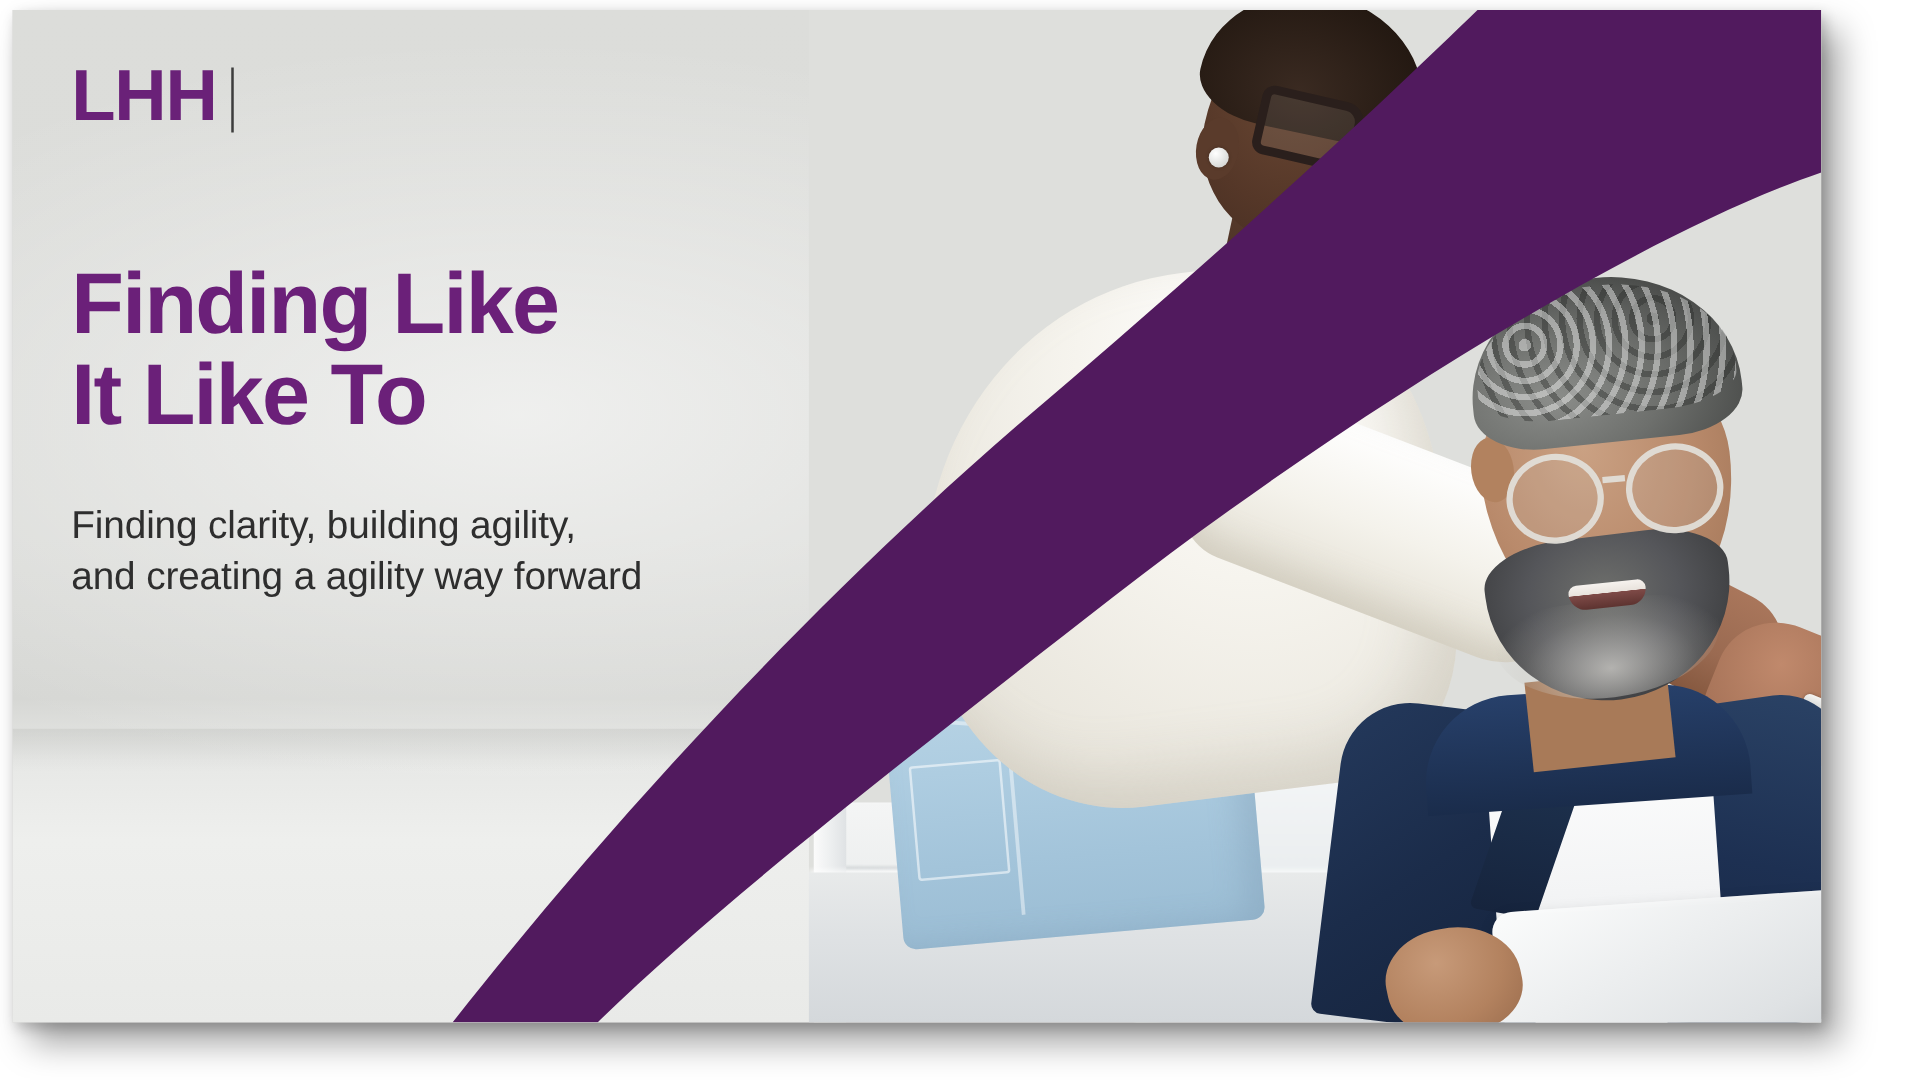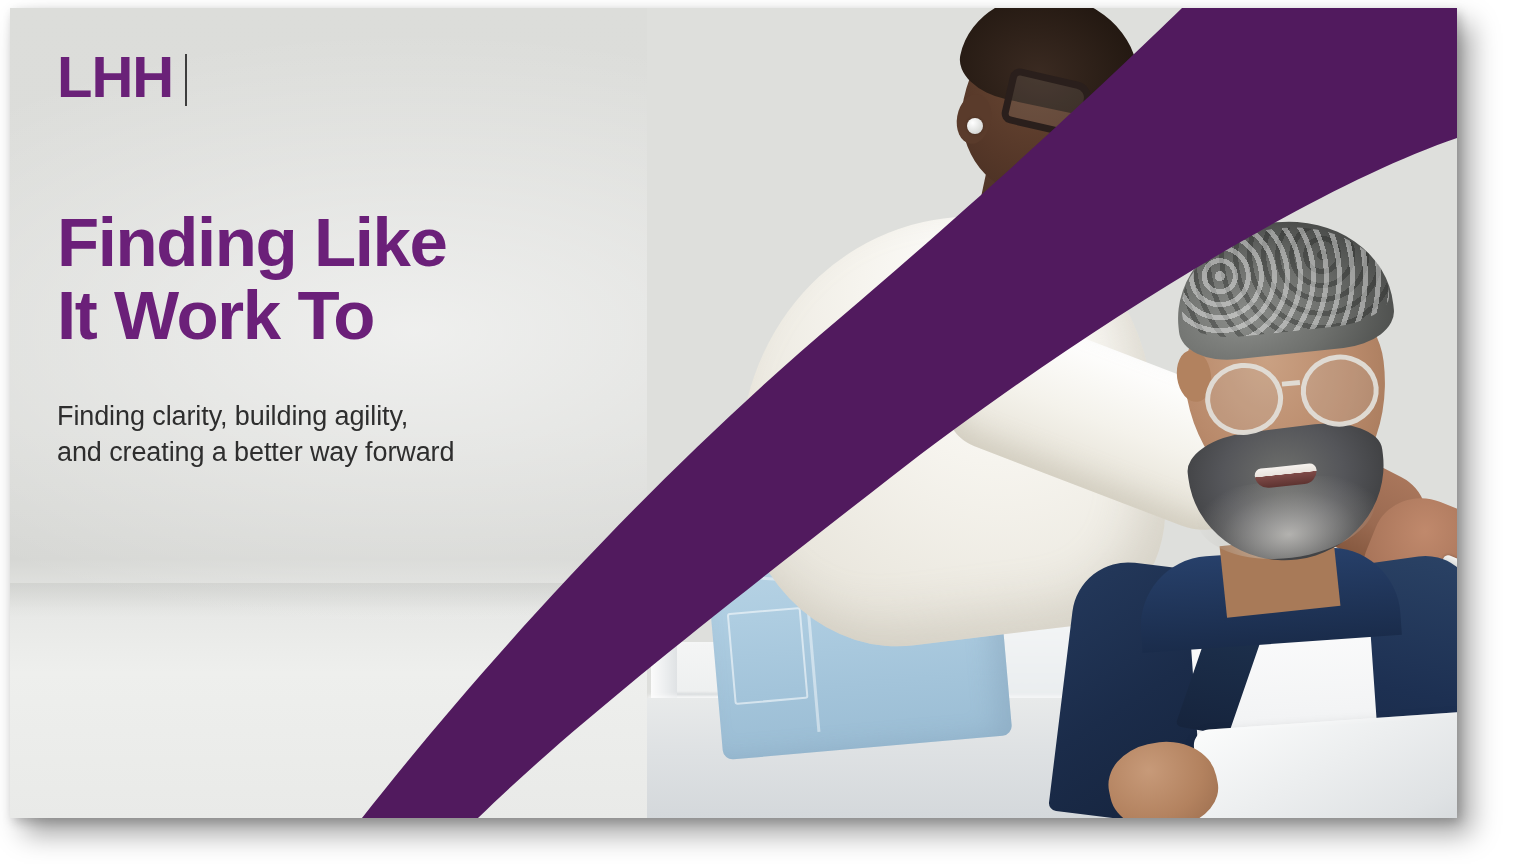--- a/index.html
+++ b/index.html
@@ -375,21 +375,21 @@
 
   .headline{
     margin-top:100px;
     font-size:69px; font-weight:700; line-height:1.065;
     color:#6b2079; letter-spacing:-1.4px;
   }
   .headline .hl-line{ display:block; }
 
   .subtitle{
     margin-top:46px;
-    font-size:27px; font-weight:400; line-height:1.33;
+    font-size:31px; font-weight:400; line-height:1.33;
     color:#2e2e2e; letter-spacing:-.1px;
   }
   .subtitle .sub-line{ display:block; }
 </style>
 </head>
 <body>
 
 <div id="stage">
 
   <div class="slide-card">
@@ -492,23 +492,23 @@
 
     <div class="content">
 
       <div class="logo">
         <div class="logo-mark">LHH</div>
         <div class="logo-rule"></div>
       </div>
 
       <h1 class="headline">
         <span class="hl-line">Finding Like</span>
-        <span class="hl-line">It Work To</span>
+        <span class="hl-line">It Like To</span>
       </h1>
 
       <p class="subtitle">
         <span class="sub-line">Finding clarity, building agility,</span>
-        <span class="sub-line">and creating a better way forward</span>
+        <span class="sub-line">and creating a agility way forward</span>
       </p>
 
     </div>
   </div>
 </div>
 
 </body></html>

